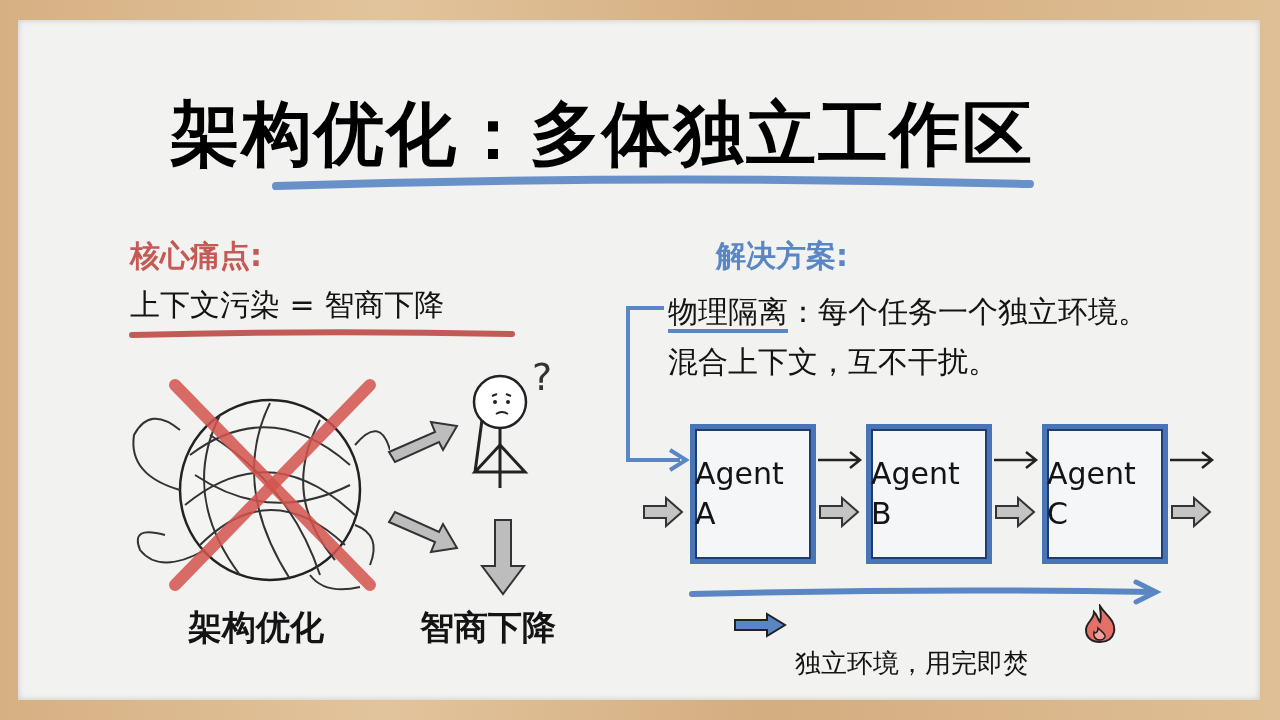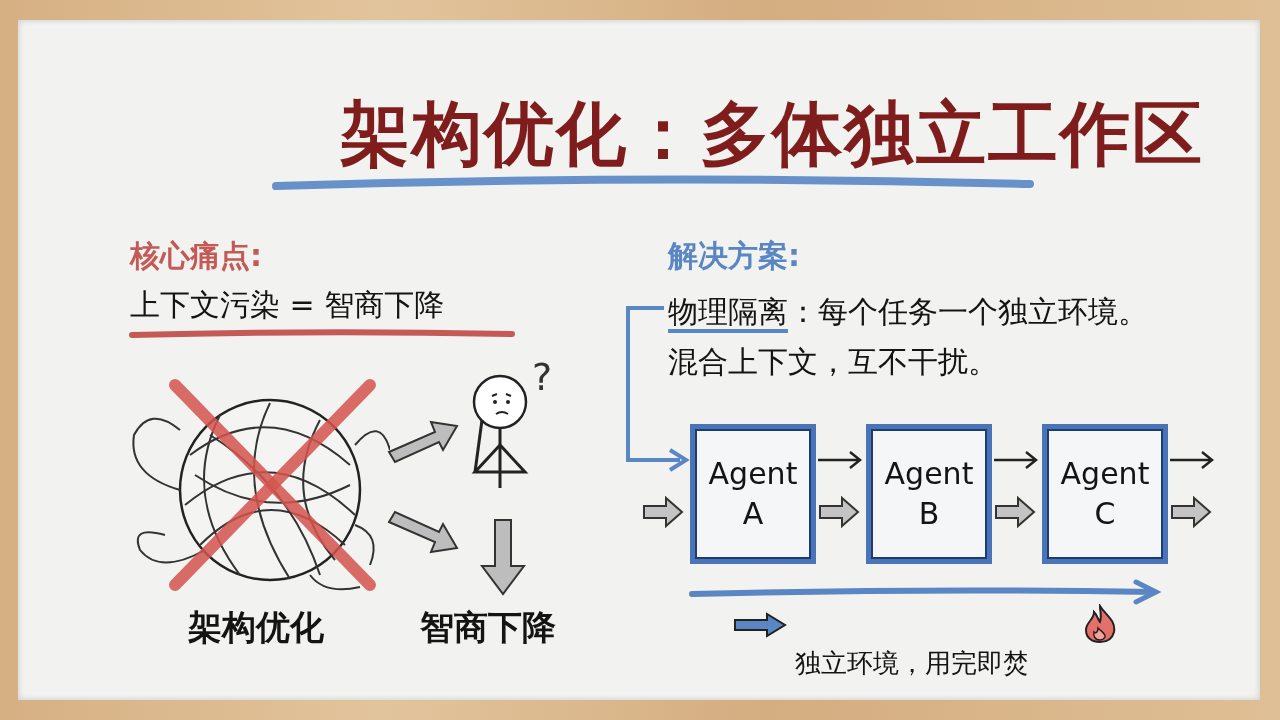--- a/index.html
+++ b/index.html
@@ -1,25 +1,25 @@
 <!DOCTYPE html>
 <html><head>
 <meta charset="utf-8">
 <style>
   html, body { margin:0; padding:0; }
   body { width:1280px; height:720px; overflow:hidden; background:#d9b58a; font-family:"DejaVu Sans", sans-serif; }
   .frame { position:absolute; left:0; top:0; width:1280px; height:720px; background:linear-gradient(90deg,#d6b083,#e2c49c 30%,#d4ad80 60%,#dfbf95); }
   .board { position:absolute; left:18px; top:20px; width:1242px; height:680px; background:#f2f2f0; box-shadow: inset 0 0 6px rgba(0,0,0,0.18); }
   .abs { position:absolute; }
-  .title { left:0; width:1204px; top:88px; text-align:right; font-size:70px; font-weight:bold; color:#7f1d1d; letter-spacing:2px; }
+  .title { left:0; width:1204px; top:88px; text-align:center; font-size:70px; font-weight:bold; color:#000000; letter-spacing:2px; }
   .heading-red { color:#c45a55; font-size:30px; font-weight:bold; }
-  .heading-blue { color:#5a86c4; font-size:30px; font-weight:bold; }
+  .heading-blue { color:#5a86c4; font-size:30px; font-weight:bold;margin-left:48px; }
   .body-text { color:#141414; font-size:30px; }
   .label { color:#141414; font-size:34px; font-weight:bold; }
-  .agent { position:absolute; width:116px; height:130px; border:5px solid #4a74b8; box-shadow: inset 0 0 0 2px #1f3c6e; background:#f4f6f8; display:flex; flex-direction:column; align-items:center; justify-content:center; font-size:30px; color:#141414; line-height:40px; }
+  .agent { position:absolute; width:116px; height:130px; border:5px solid #4a74b8; box-shadow: inset 0 0 0 2px #1f3c6e; background:#f4f6f8; display:flex; flex-direction:column; align-items:flex-start; justify-content:center; font-size:30px; color:#141414; line-height:40px; }
   .caption { font-size:26px; color:#141414;margin-top:40px; }
 </style>
 </head>
 <body>
 
 <div class="frame"></div>
 <div class="board"></div>
 
 <div class="abs title">架构优化：多体独立工作区</div>
 <svg class="abs" style="left:270px;top:172px" width="770" height="24">

